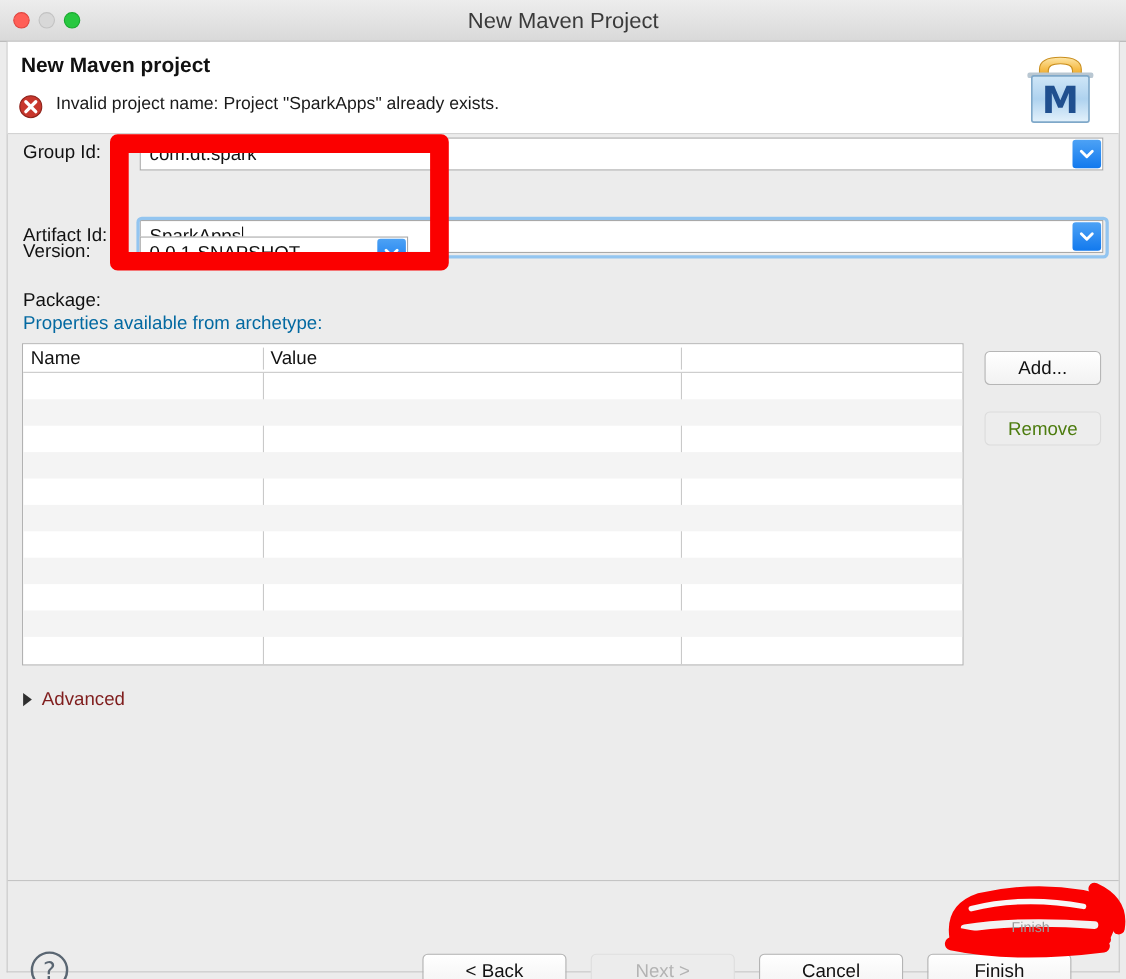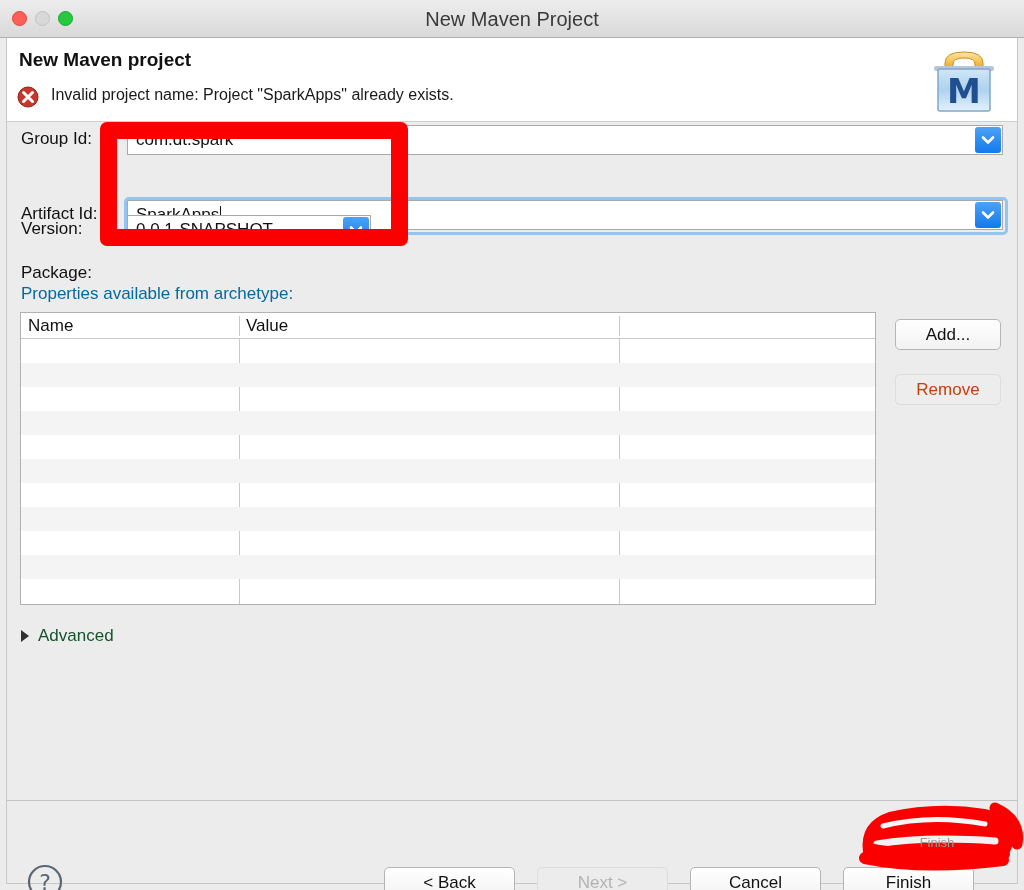--- a/index.html
+++ b/index.html
@@ -123,27 +123,27 @@
     width: 106px; height: 31px;
     border-radius: 5px;
     font-size: 17px;
     display: flex; align-items: center; justify-content: center;
   }
   .sidebtn.enabled {
     background: linear-gradient(to bottom, #ffffff 0%, #f2f2f2 100%);
     border: 1px solid #b6b6b6; color: #111;
   }
   .sidebtn.disabled {
-    background: #ededed; border: 1px solid #dcdcdc; color: #c2410c;
+    background: #ededed; border: 1px solid #dcdcdc; color: #4d7c0f;
   }
 
   
   .advanced { position: absolute; left: 14px; top: 588px; display: flex; align-items: center; gap: 9px; }
   .adv-tri { width: 0; height: 0; border-left: 8px solid #2f2f2f; border-top: 6px solid transparent; border-bottom: 6px solid transparent; }
-  .adv-txt { font-size: 17px; color: #14532d; }
+  .adv-txt { font-size: 17px; color: #7f1d1d; }
 
   
   .footer-sep { position: absolute; left: 0; top: 762px; width: 1010px; height: 1px; background: #c4c4c4; }
   .help-btn { position: absolute; left: 18px; top: 824px; width: 40px; height: 40px; }
   .fbtn {
     position: absolute; top: 829px; height: 32px; border-radius: 5px;
     font-size: 17px; display: flex; align-items: center; justify-content: center;
   }
   .fbtn.enabled {
     background: linear-gradient(to bottom, #ffffff 0%, #f3f3f3 100%);

